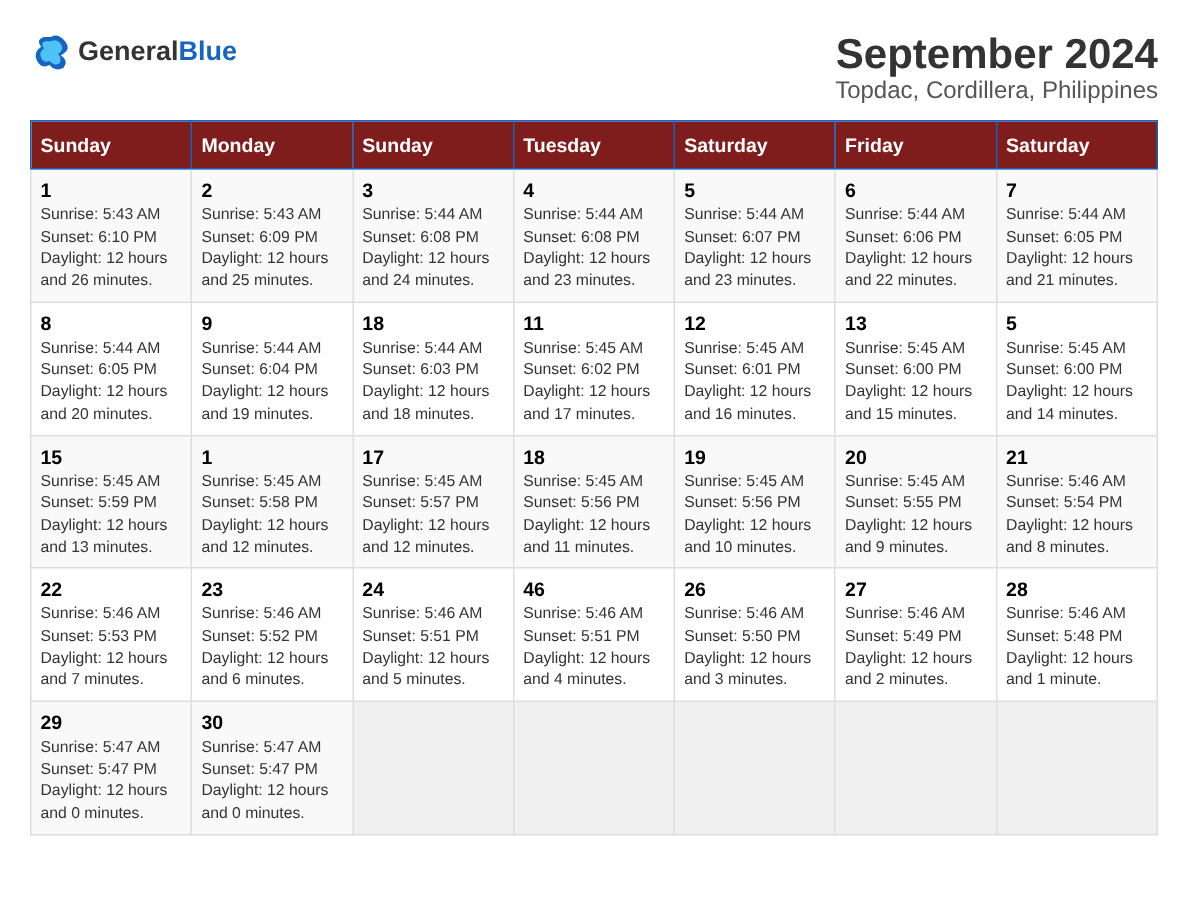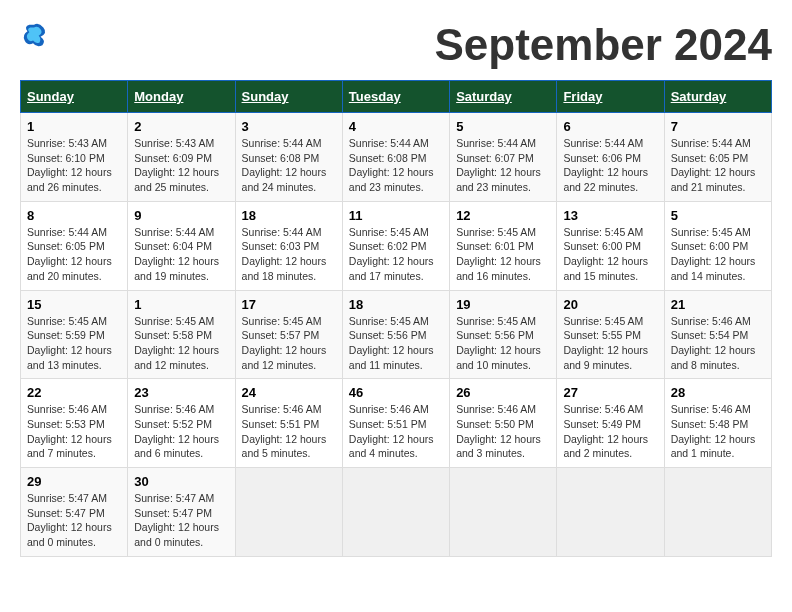--- a/index.html
+++ b/index.html
@@ -32,37 +32,36 @@
       color: #1565c0;
     }
     .logo-icon {
       width: 28px;
       height: 28px;
     }
     .title-area {
       text-align: right;
     }
     .month-title {
-      font-size: 44px;
+      font-size: 28px;
       font-weight: bold;
       color: #333;
     }
     .location-title {
       font-size: 16px;
       color: #555;
     }
     table {
       width: 100%;
       border-collapse: collapse;
       font-size: 11px;
     }
     thead tr {
-      background-color: #14532d;
+      background-color: #7f1d1d;
       color: white;
-      text-decoration: underline;
     }
     thead th {
       padding: 8px 6px;
       text-align: left;
       font-size: 13px;
       font-weight: bold;
       border: 1px solid #1565c0;
     }
     tbody tr {
       border: 1px solid #ddd;
@@ -97,23 +96,27 @@
   </style>
 </head>
 <body>
 
 <div class="header-area">
   <div class="logo">
     <svg class="logo-icon" viewBox="0 0 30 30" xmlns="http://www.w3.org/2000/svg">
       <path d="M15 5 Q20 2 25 8 Q30 14 22 18 Q28 22 24 27 Q18 30 14 25 Q8 28 5 22 Q2 16 8 12 Q4 7 10 5 Z" fill="#1565c0"></path>
       <path d="M15 8 Q19 6 22 10 Q25 14 20 17 Q23 20 21 24 Q17 26 14 22 Q10 24 8 20 Q6 16 10 13 Q7 9 11 8 Z" fill="#4fc3f7"></path>
     </svg>
+    <div>
+      <span class="logo-text-general">General</span><span class="logo-text-blue">Blue</span>
+    </div>
   </div>
   <div class="title-area">
     <div class="month-title">September 2024</div>
+    <div class="location-title">Topdac, Cordillera, Philippines</div>
   </div>
 </div>
 
 <table>
   <thead>
     <tr>
       <th>Sunday</th>
       <th>Monday</th>
       <th>Sunday</th>
       <th>Tuesday</th>

